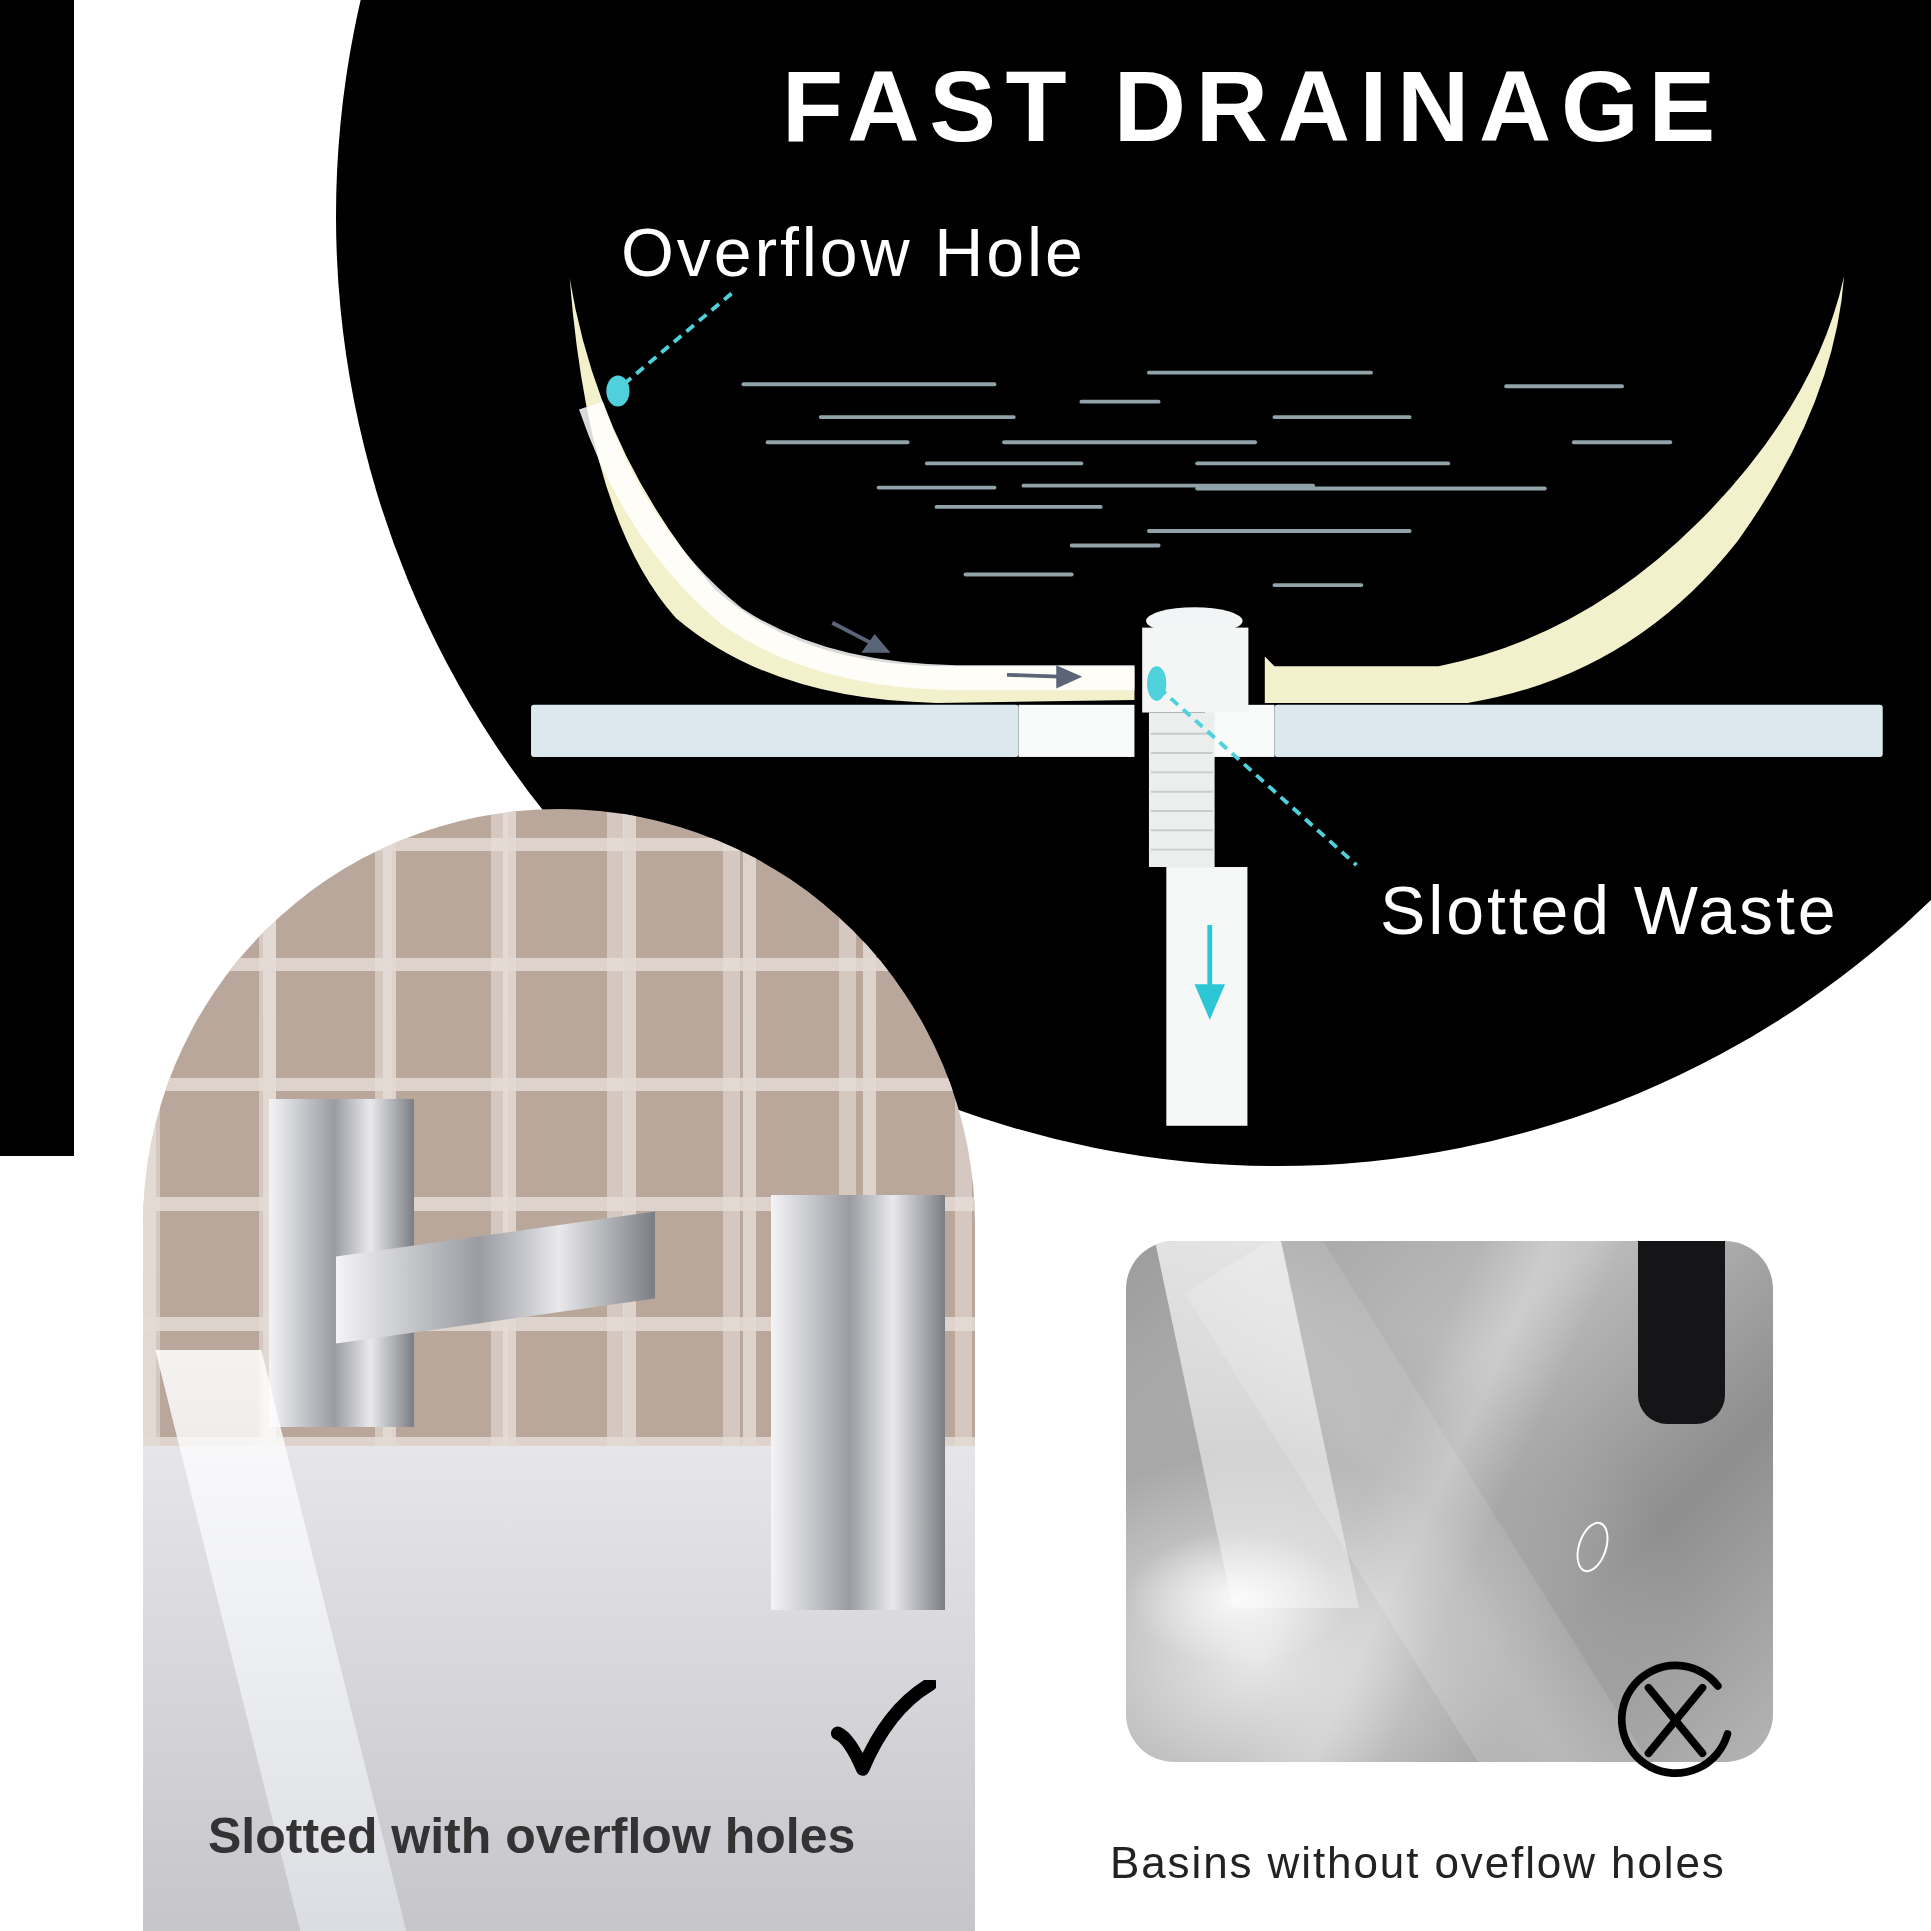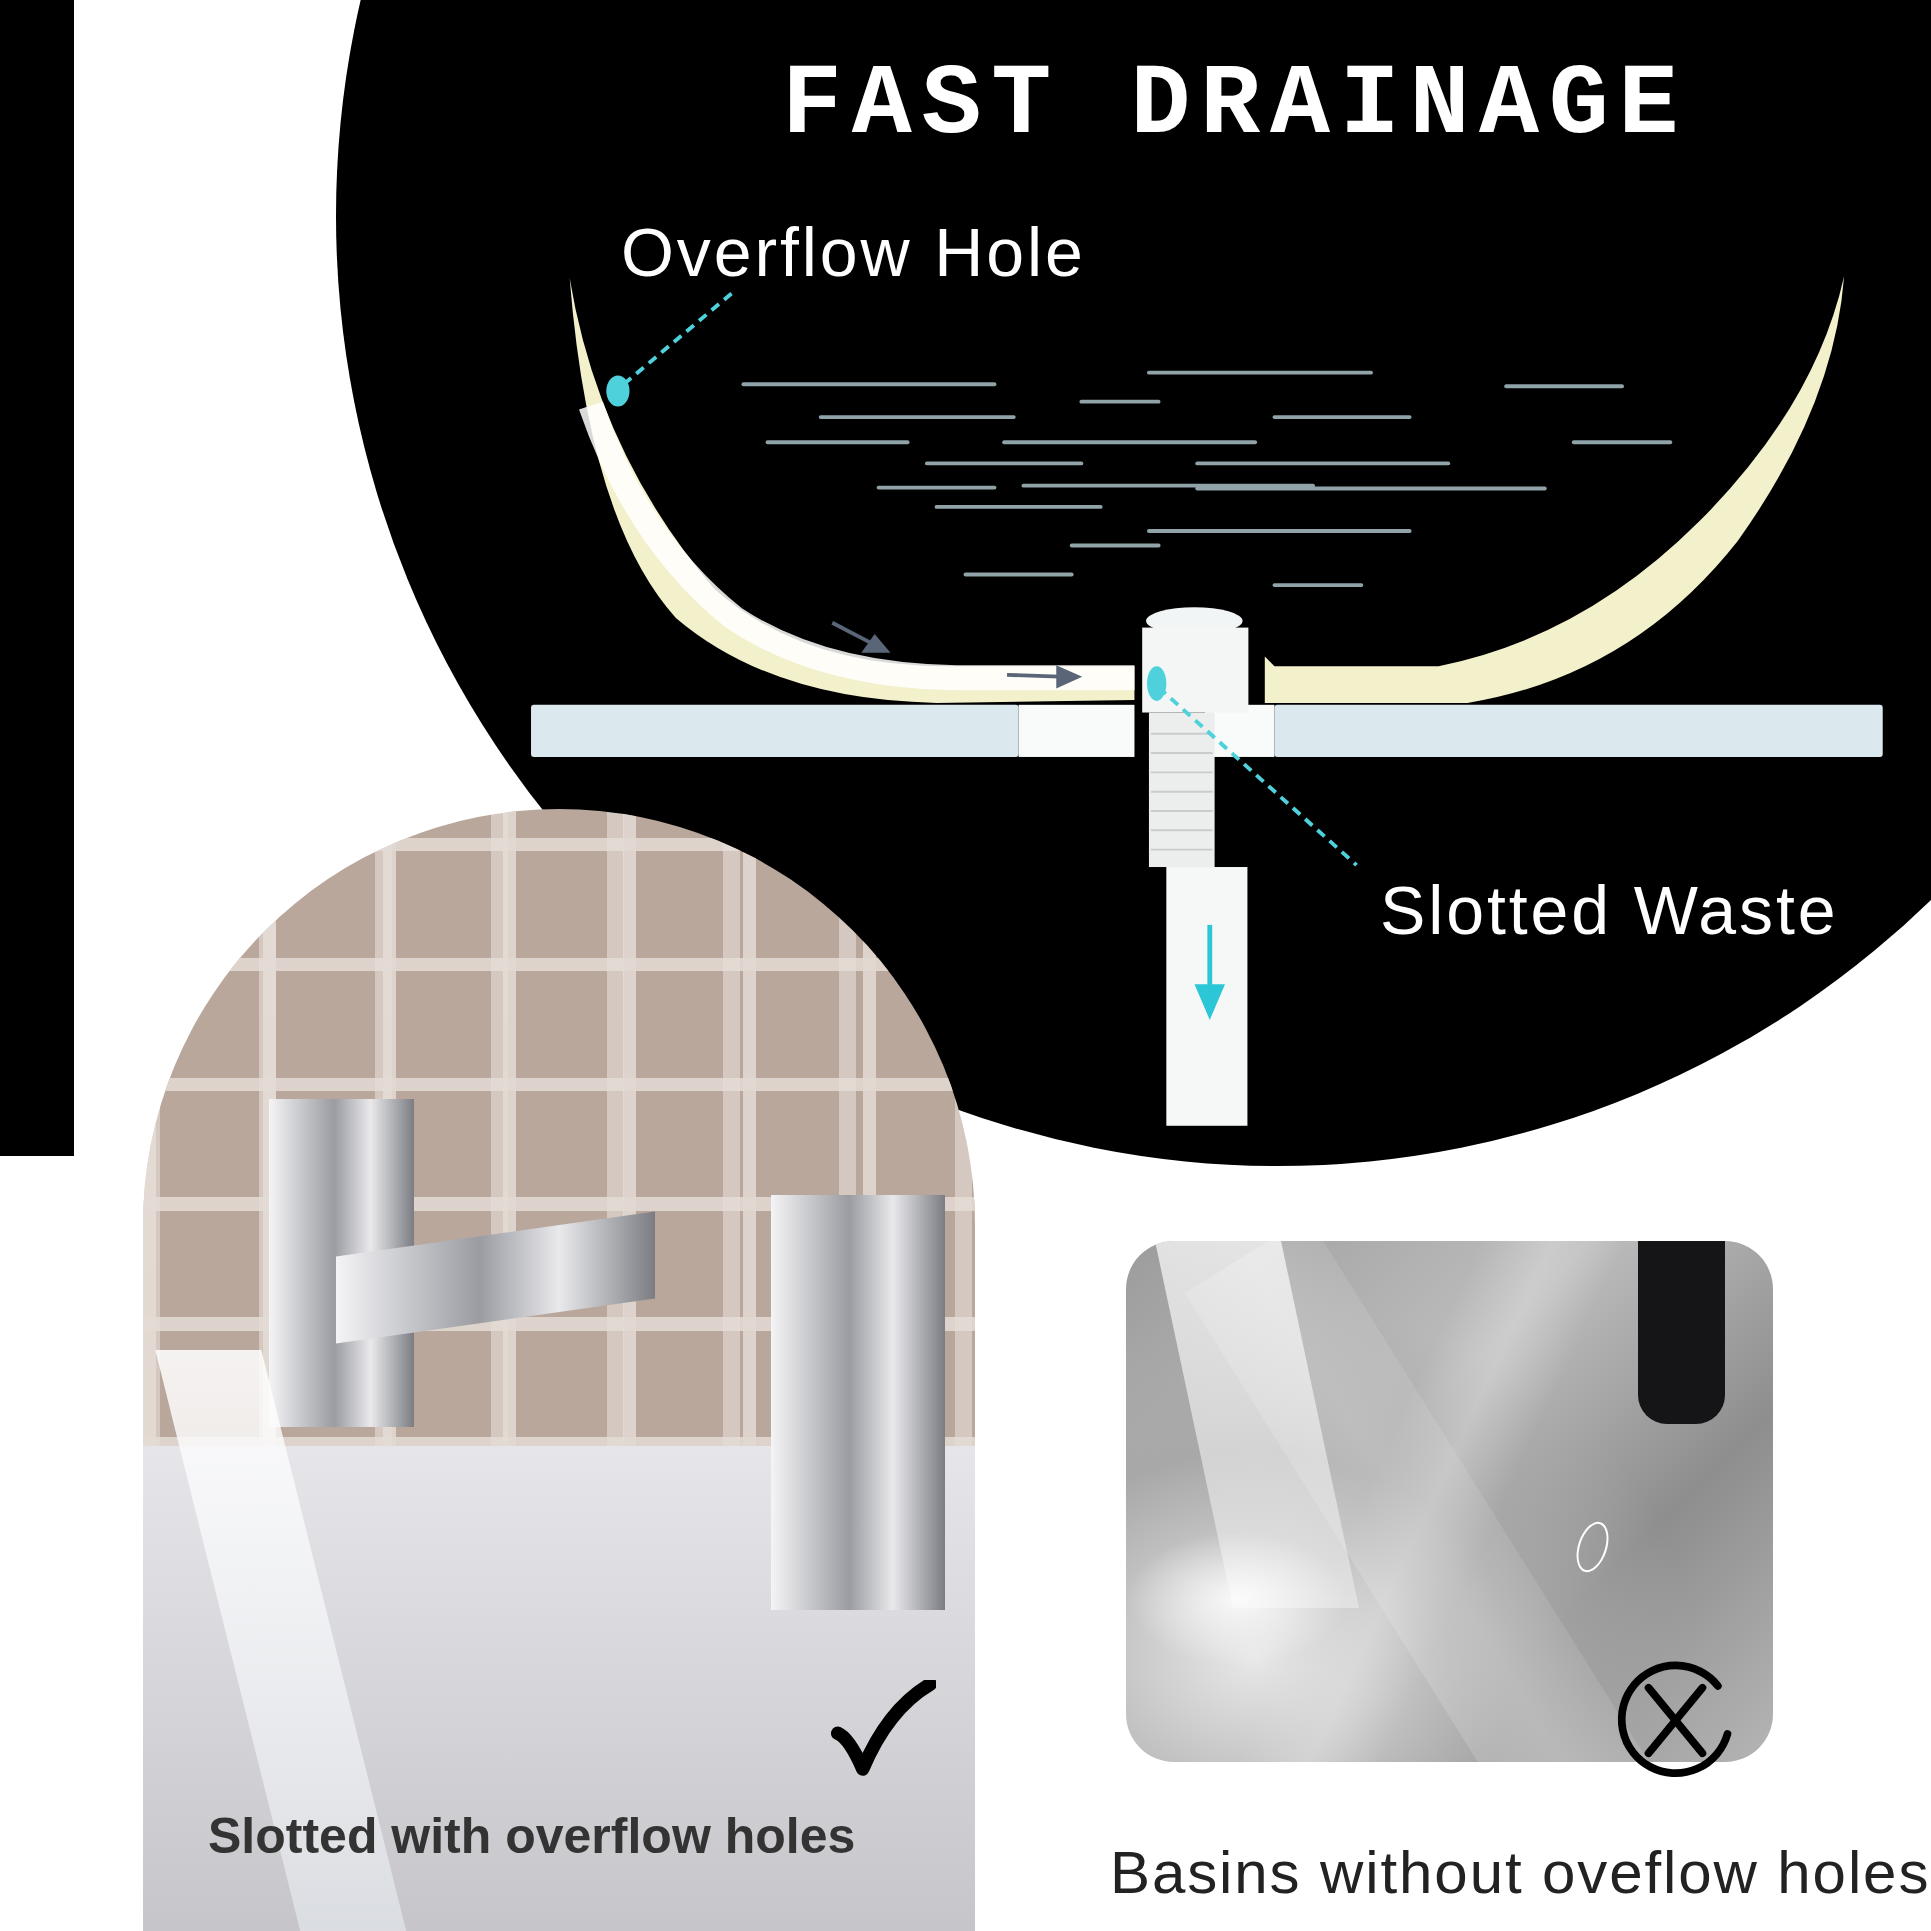--- a/index.html
+++ b/index.html
@@ -1,19 +1,19 @@
 <!DOCTYPE html>
 <html><head>
   <meta charset="utf-8">
   <style>
     html, body { margin:0; padding:0; background:#ffffff; }
     body { width:1931px; height:1931px; position:relative; overflow:hidden; font-family:"Liberation Sans", sans-serif; }
     .left-bar { position:absolute; left:0; top:0; width:74px; height:1156px; background:#000; }
     .black-blob { position:absolute; left:336px; top:-734px; width:1883px; height:1900px; border-radius:50%; background:#000; }
-    .title { position:absolute; left:782px; top:56px; font-family:Liberation Mono, monospace; font-weight:bold; font-size:100px; letter-spacing:9.7px; color:#fff; line-height:1; }
+    .title { position:absolute; left:782px; top:56px; font-family:Liberation Sans, sans-serif; font-weight:bold; font-size:100px; letter-spacing:9.7px; color:#fff; line-height:1; }
     .label { position:absolute; color:#fff; font-family:"Liberation Sans", sans-serif; font-size:68px; letter-spacing:2.9px; line-height:1; }
     .overflow-label { left:621px; top:218px; }
     .slotted-label { left:1347px; top:876px;margin-left:33px; }
     svg.diagram { position:absolute; left:0; top:0; width:1931px; height:1931px; }
     .arch-photo { position:absolute; left:143px; top:809px; width:832px; height:1122px; border-radius:416px 416px 0 0; overflow:hidden;
       background:
         linear-gradient(180deg, rgba(0,0,0,0) 0%, rgba(0,0,0,0) 60%, #d9d8dc 62%, #c9c8cd 100%),
         repeating-linear-gradient(90deg, #d4c8c0 0 17.4px, #b9a79b 17.4px 116px),
         #c4b3a6; }
     .tiles { position:absolute; inset:0; background:
@@ -29,21 +29,21 @@
       background:
         linear-gradient(115deg, rgba(255,255,255,0) 40%, rgba(235,235,235,.35) 48%, rgba(255,255,255,0) 56%),
         radial-gradient(ellipse at 20% 80%, #e8e8e8 0, #a8a8a8 35%, rgba(0,0,0,0) 60%),
         linear-gradient(135deg, #9c9c9c, #bdbdbd 40%, #8e8e8e 70%, #b5b5b5); }
     .marble-edge { position:absolute; left:232px; top:-39px; width:145px; height:695px; transform:rotate(-32deg); background:linear-gradient(90deg, rgba(255,255,255,.15), rgba(210,210,210,.45), rgba(255,255,255,.1)); }
     .marble-faucet { position:absolute; right:48px; top:0; width:87px; height:183px; background:#151517; border-radius:0 0 29px 29px; }
     .marble-water { position:absolute; left:68px; top:0; width:126px; height:367px; transform:skewX(12deg); background:linear-gradient(180deg, rgba(255,255,255,.7), rgba(255,255,255,.35)); }
     .marble-splash { position:absolute; left:0; top:290px; width:222px; height:135px; border-radius:50%; background:radial-gradient(ellipse, rgba(255,255,255,.85), rgba(255,255,255,0) 70%); }
     .hole-ring { position:absolute; left:452px; top:280px; width:25px; height:48px; border:2.9px solid #fff; border-radius:50%; transform:rotate(18deg); }
     .x-icon { position:absolute; left:1612px; top:1657px; width:127px; height:127px; }
-    .x-caption { position:absolute; left:1110px; top:1838px; font-size:60px; color:#222; letter-spacing:1.9px; font-family:"Liberation Sans", sans-serif;text-align:right; }
+    .x-caption { position:absolute; left:1110px; top:1838px; font-size:44px; color:#222; letter-spacing:1.9px; font-family:"Liberation Sans", sans-serif;text-align:right; }
   </style>
 </head>
 <body>
 
 <div class="left-bar"></div>
 <div class="black-blob"></div>
 
 <div class="title">FAST DRAINAGE</div>
 
 <svg class="diagram" viewBox="0 0 2000 2000">

